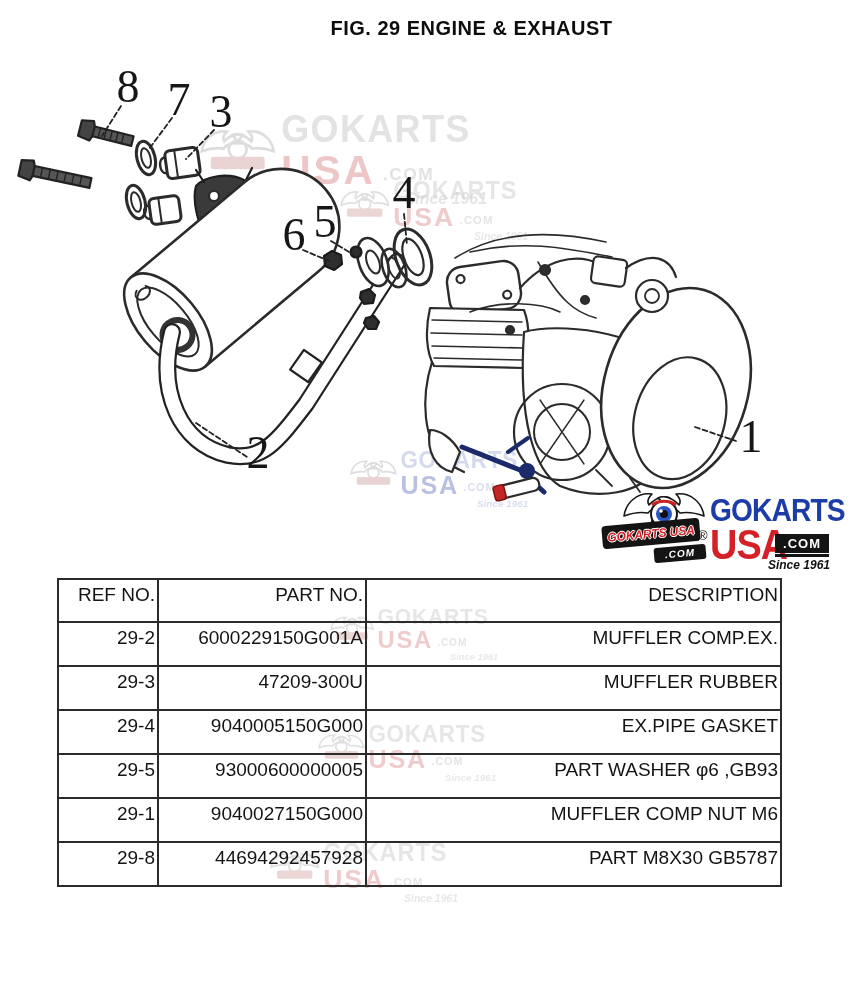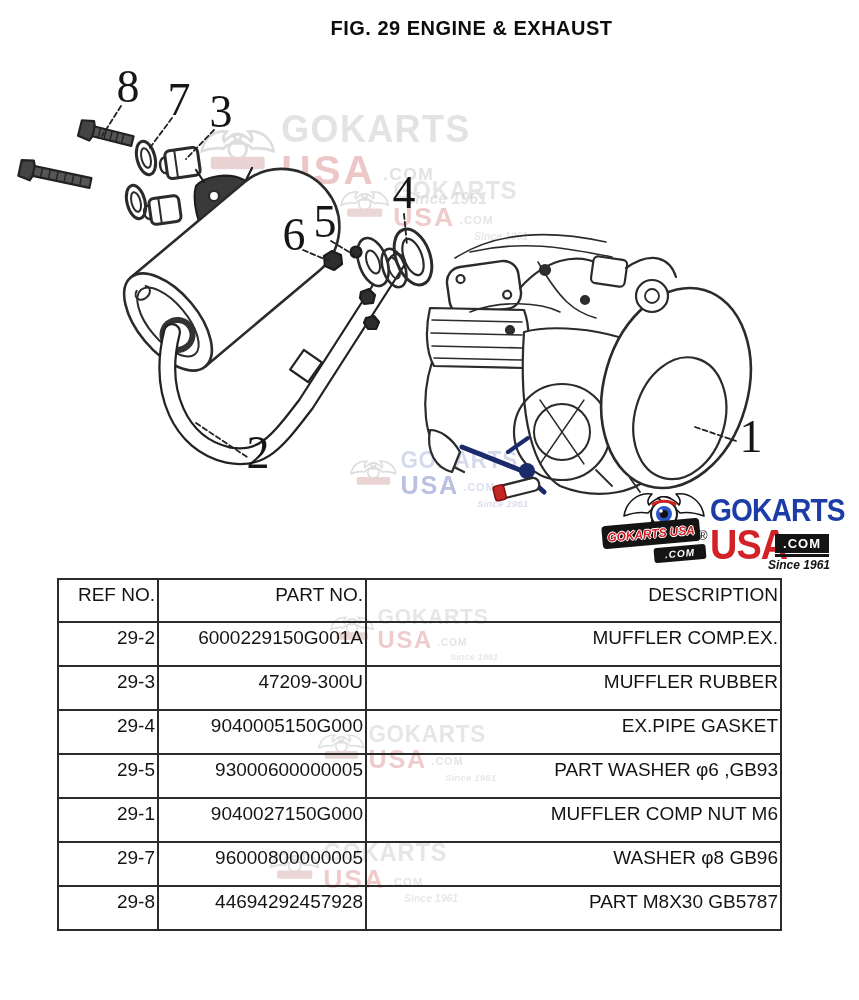--- a/index.html
+++ b/index.html
@@ -411,23 +411,18 @@
         <td>29-5</td>
         <td>93000600000005</td>
         <td>PART WASHER φ6 ,GB93</td>
       </tr>
       <tr>
         <td>29-1</td>
         <td>9040027150G000</td>
         <td>MUFFLER COMP NUT M6</td>
       </tr>
       <tr>
-        <td>29-7</td>
-        <td>96000800000005</td>
-        <td>WASHER φ8 GB96</td>
-      </tr>
-      <tr>
         <td>29-8</td>
         <td>44694292457928</td>
         <td>PART M8X30 GB5787</td>
       </tr>
     </tbody>
 </table>
 
 </body></html>

